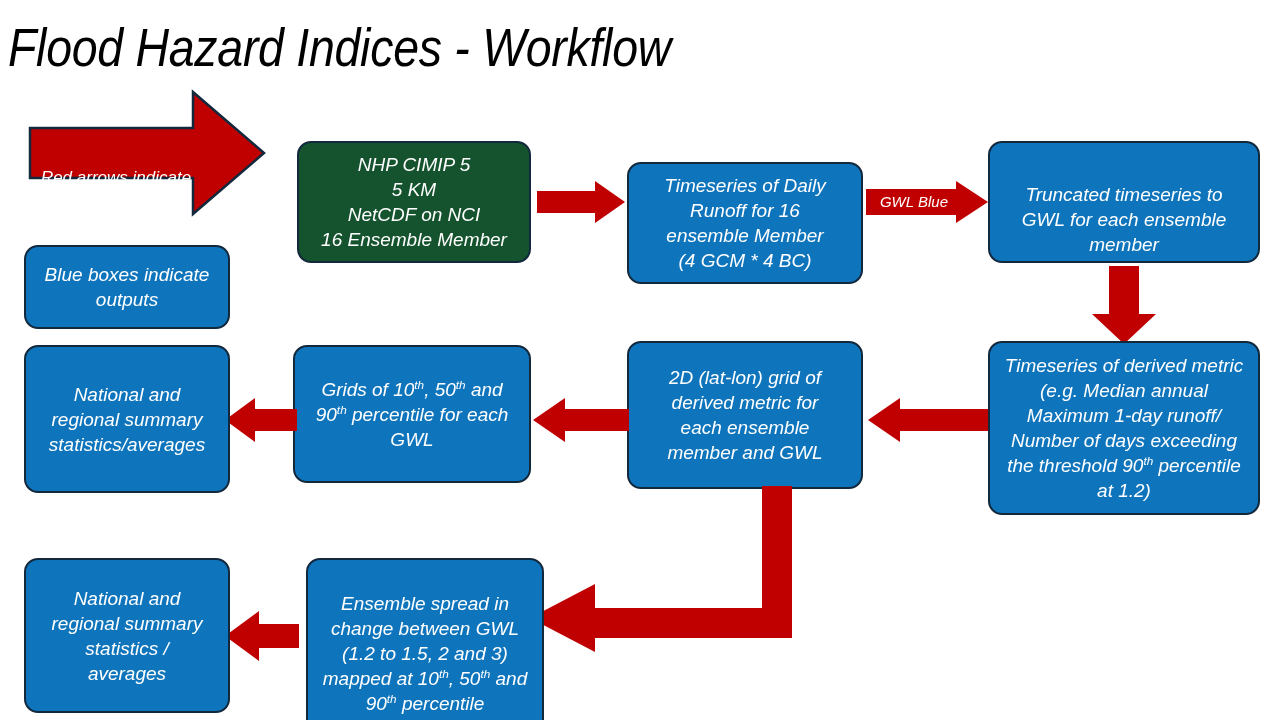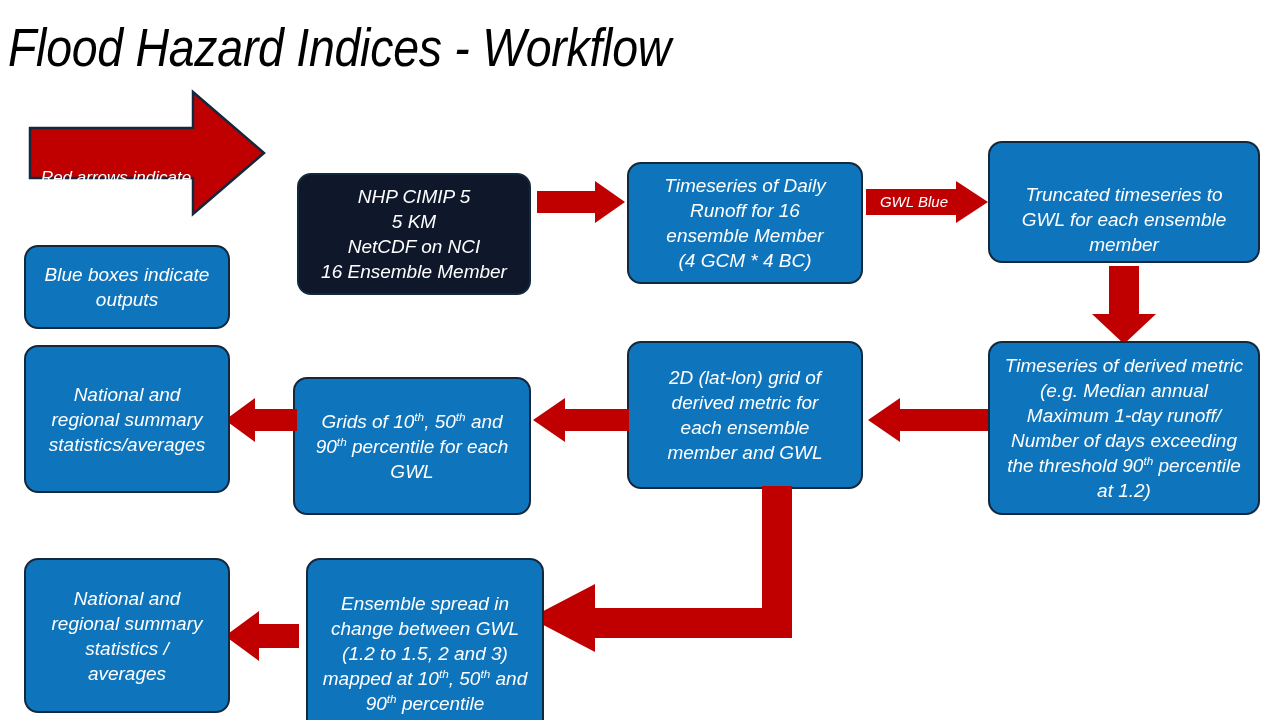--- a/index.html
+++ b/index.html
@@ -46,21 +46,21 @@
     color: #ffffff;
     display: flex;
     align-items: center;
     justify-content: center;
     text-align: center;
     font-size: 19px;
     line-height: 25px;
     padding: 4px 10px;
   }
   .node.blue  { background: #0E74BC; }
-  .node.green { background: #0f172a; margin-top: 32px; }
+  .node.green { background: #14532d; }
   .node .txt { display: block; width: 100%; }
   .node sup {
     font-size: 0.62em;
     vertical-align: super;
     line-height: 0;
   }
 
   
   .arrowsvg { display: block; overflow: visible; }
   .arrow-fill { fill: #C00000; }
@@ -128,21 +128,21 @@
   </svg>
 
   <div class="abs node blue" style="left:627px; top:341px; width:236px; height:148px;">
     <span class="txt">2D (lat-lon) grid of<br>derived metric for<br>each ensemble<br>member and GWL</span>
   </div>
 
   <svg class="abs arrowsvg" style="left:533px; top:398px;" width="96" height="44" viewBox="0 0 96 44">
     <polygon class="arrow-fill" points="96,11 32,11 32,0 0,22 32,44 32,33 96,33"></polygon>
   </svg>
 
-  <div class="abs node blue" style="left:293px; top:345px; width:238px; height:138px;margin-top:32px;">
+  <div class="abs node blue" style="left:293px; top:345px; width:238px; height:138px;">
     <span class="txt">Grids of 10<sup>th</sup>, 50<sup>th</sup> and 90<sup>th</sup> percentile for each GWL</span>
   </div>
 
   <svg class="abs arrowsvg" style="left:225px; top:398px;" width="72" height="44" viewBox="0 0 72 44">
     <polygon class="arrow-fill" points="72,11 30,11 30,0 0,22 30,44 30,33 72,33"></polygon>
   </svg>
 
   <div class="abs node blue" style="left:24px; top:345px; width:206px; height:148px;">
     <span class="txt">National and<br>regional summary<br>statistics/averages</span>
   </div>

